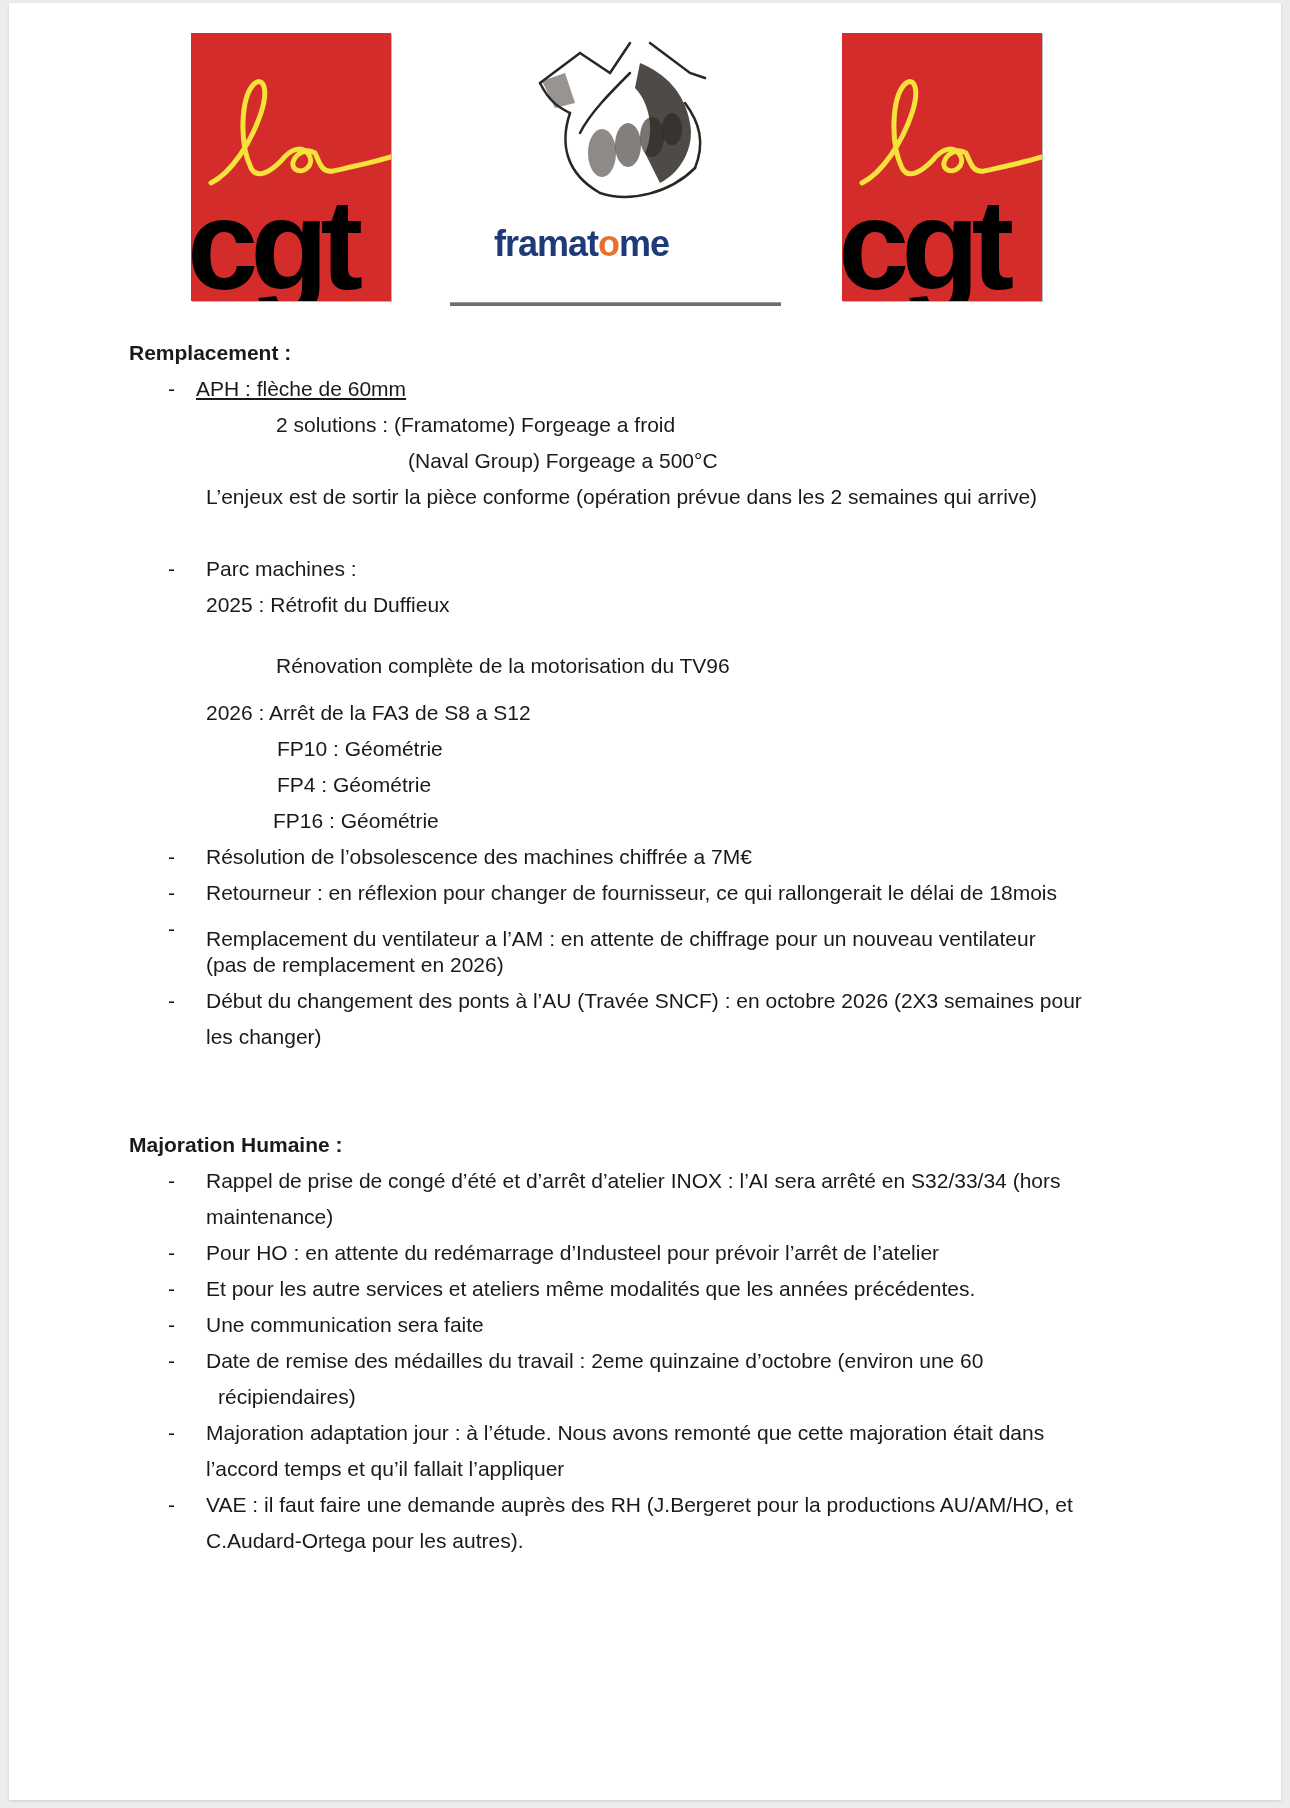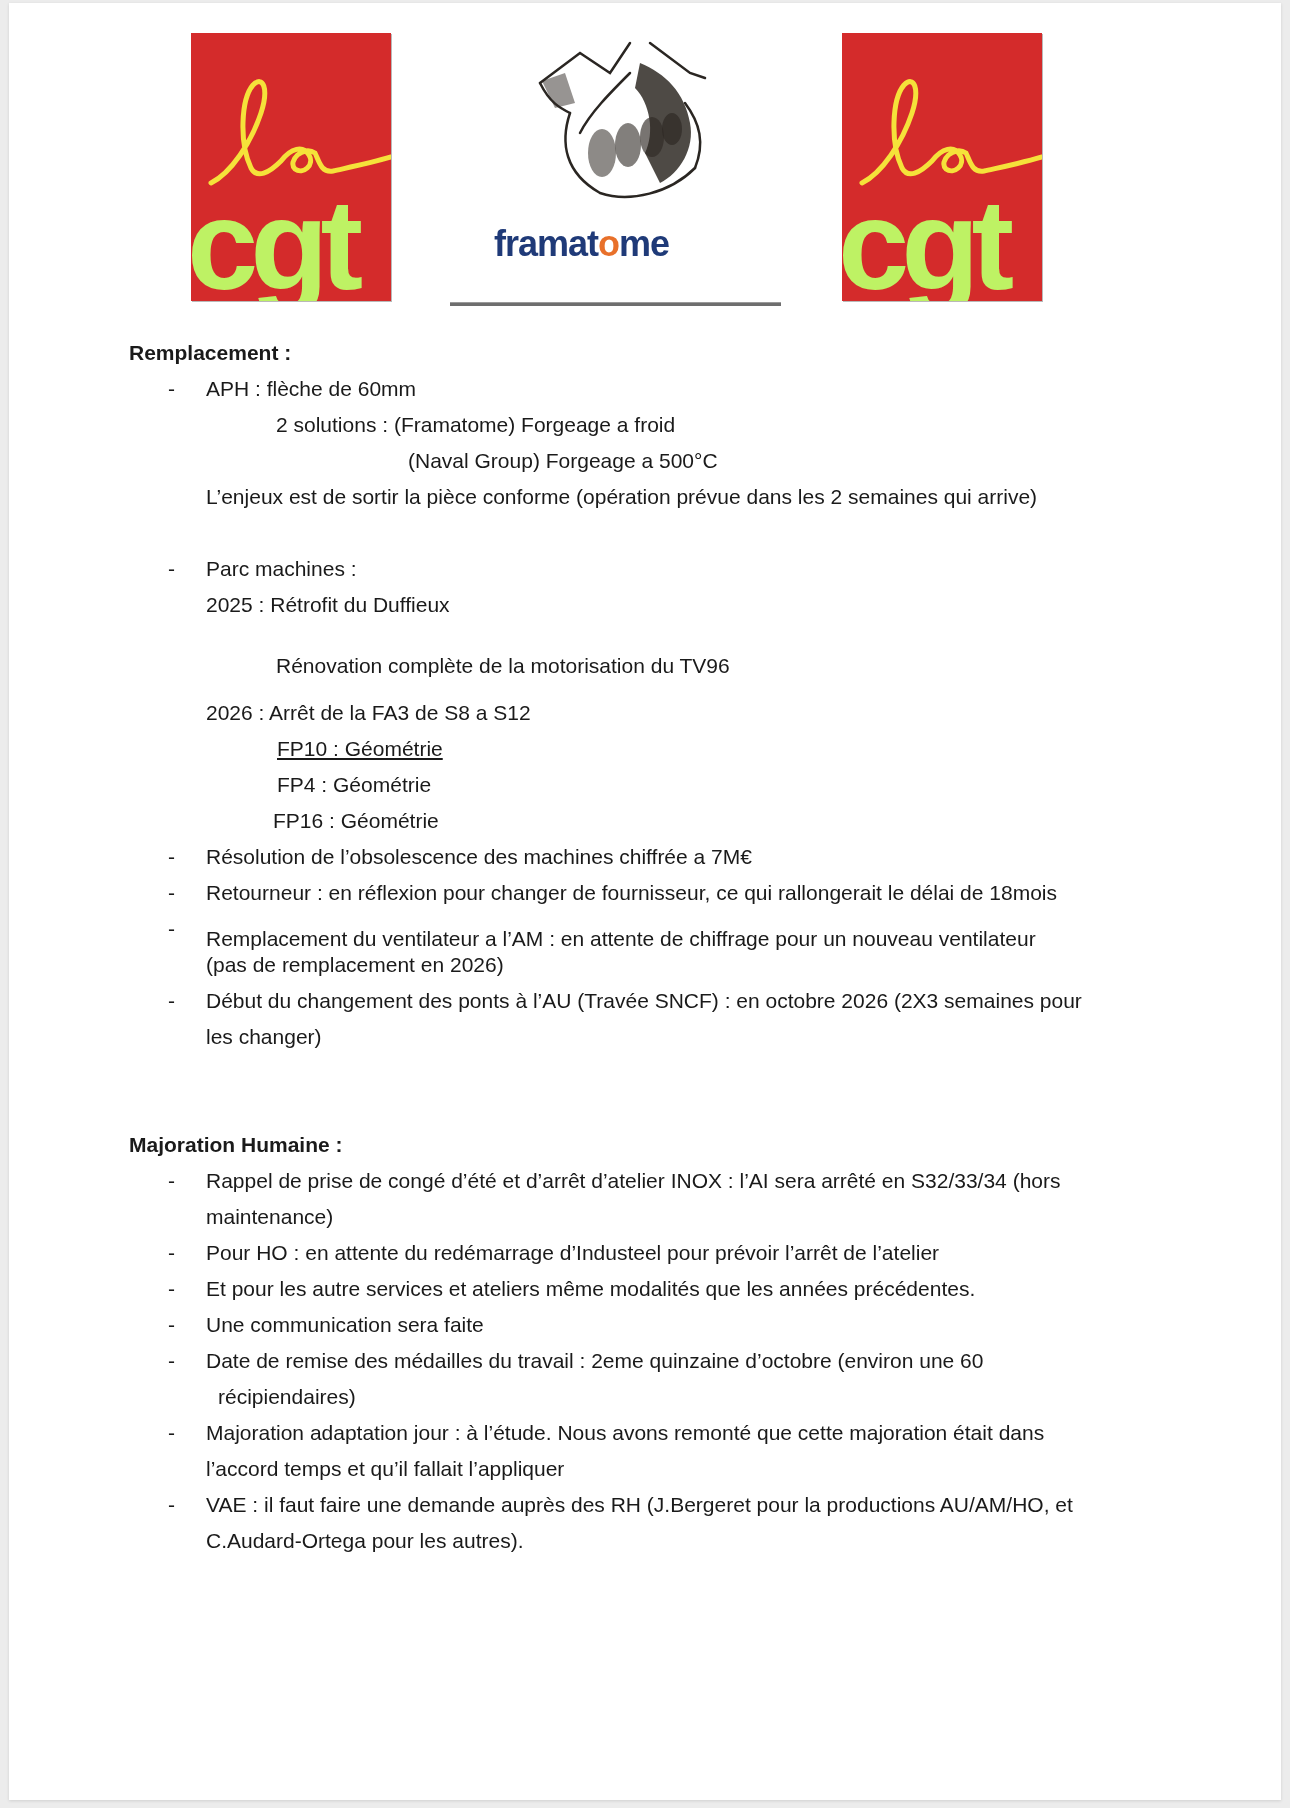--- a/index.html
+++ b/index.html
@@ -30,21 +30,21 @@
   .cgt-logo.right { left: 842px; }
   .cgt-logo svg { position: absolute; left: 0; top: 0; }
   .cgt-word {
     position: absolute;
     left: -4px; top: 148px;
     font-family: "Liberation Sans", sans-serif;
     font-weight: bold;
     font-size: 128px;
     letter-spacing: -8px;
     line-height: 1;
-    color: #bef264;
+    color: #000000;
   }
   
   .hands {
     position: absolute;
     left: 520px; top: 33px;
     width: 195px; height: 172px;
   }
   .framatome-word {
     position: absolute;
     left: 494px; top: 226px;
@@ -125,33 +125,33 @@
   </svg>
   <div class="cgt-word">cgt</div>
 </div>
 
 <div class="doc">
 
   <div class="ln bold" style="left:129px; top:335px;">Remplacement :</div>
 
   <div>
     <div class="ln dash" style="top:371px;">-</div>
-    <div class="ln" style="left:206px; top:371px;">APH : flèche de 60mm</div>
+    <div class="ln" style="left:196px; top:371px;text-decoration:underline;">APH : flèche de 60mm</div>
     <div class="ln" style="left:276px; top:407px;">2 solutions : (Framatome) Forgeage a froid</div>
     <div class="ln" style="left:408px; top:443px;">(Naval Group) Forgeage a 500°C</div>
     <div class="ln" style="left:206px; top:479px;">L’enjeux est de sortir la pièce conforme (opération prévue dans les 2 semaines qui arrive)</div>
   </div>
 
   <div>
     <div class="ln dash" style="top:551px;">-</div>
     <div class="ln" style="left:206px; top:551px;">Parc machines :</div>
     <div class="ln" style="left:206px; top:587px;">2025 : Rétrofit du Duffieux</div>
     <div class="ln" style="left:276px; top:648px;text-align:center;">Rénovation complète de la motorisation du TV96</div>
     <div class="ln" style="left:206px; top:695px;">2026 : Arrêt de la FA3 de S8 a S12</div>
-    <div class="ln" style="left:277px; top:731px;text-decoration:underline;">FP10 : Géométrie</div>
+    <div class="ln" style="left:277px; top:731px;">FP10 : Géométrie</div>
     <div class="ln" style="left:277px; top:767px;">FP4 : Géométrie</div>
     <div class="ln" style="left:273px; top:803px;">FP16 : Géométrie</div>
   </div>
 
   <div>
     <div class="ln dash" style="top:839px;">-</div>
     <div class="ln" style="left:206px; top:839px;">Résolution de l’obsolescence des machines chiffrée a 7M€</div>
   </div>
   <div>
     <div class="ln dash" style="top:875px;">-</div>

